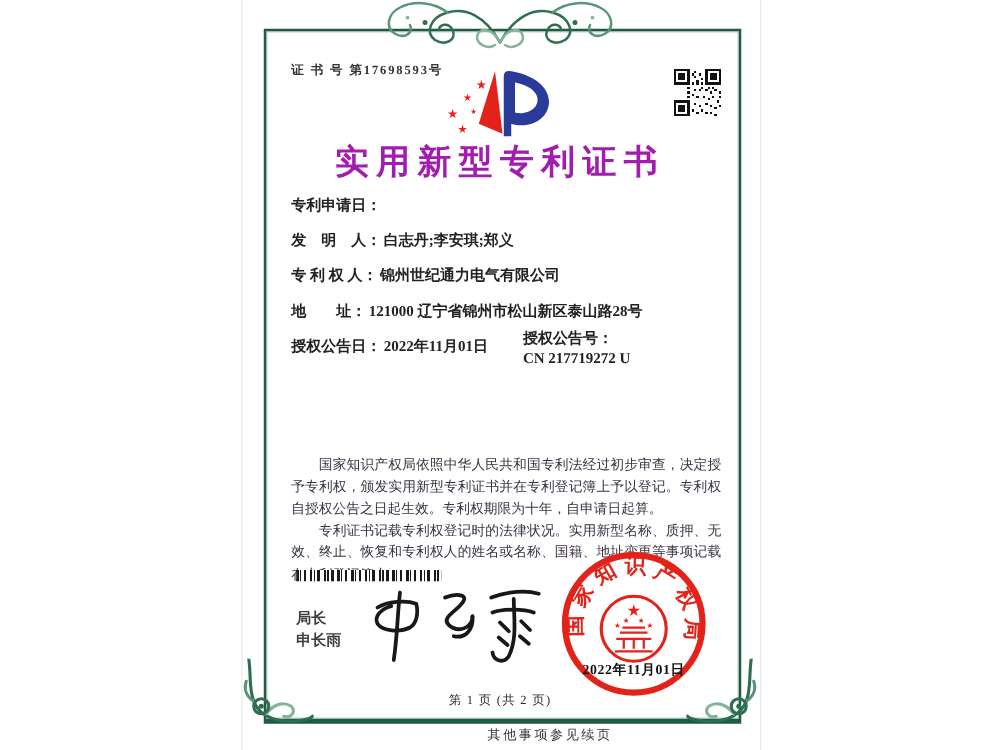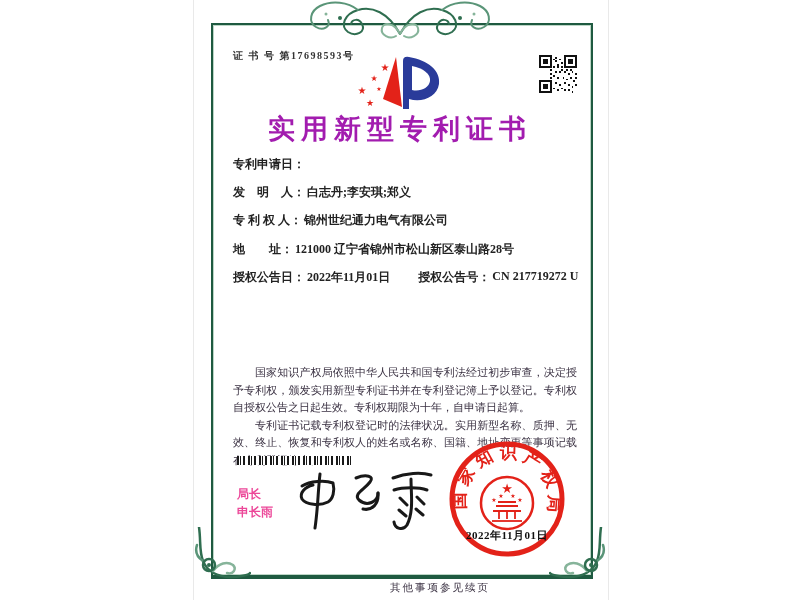--- a/index.html
+++ b/index.html
@@ -12,28 +12,28 @@
          box-shadow:inset 0 0 0 1px #bcd6c6;}
   .cert-no{left:233px;top:49px;font-size:10px;letter-spacing:1.5px;color:#333;font-weight:600;white-space:nowrap;}
   .qr{left:539px;top:55px;width:38px;height:38px;}
   .logo{left:352px;top:55px;width:96px;height:60px;}
   .title{left:211px;top:111px;width:378px;text-align:center;font-size:27px;font-weight:bold;
          letter-spacing:6px;color:#a21caf;white-space:nowrap;}
   .fields{left:233px;top:150px;width:346px;}
   .field-row{height:28.4px;display:flex;align-items:center;font-size:12px;font-weight:700;
              color:#222;white-space:nowrap;}
   .flabel{margin-right:2px;}
-  .grant-right{margin-left:28px;display:flex;}
+  .grant-right{margin-left:28px;display:flex;flex-direction:column;}
   .paras{left:233px;top:364px;width:344px;font-size:11px;line-height:17.6px;color:#3a3142;
          text-align:justify;}
   .paras p{margin:0;text-indent:2em;}
   .barcode{left:237px;top:456px;width:116px;height:9px;
            background:repeating-linear-gradient(90deg,#191919 0 2px,#fff 2px 3px,#191919 3px 4px,#fff 4px 6px,#191919 6px 8px,#fff 8px 11px);}
   .signer{left:237px;top:485px;font-family:"Liberation Sans","DejaVu Sans",sans-serif;
-          font-weight:700;font-size:12px;color:#ec4899;line-height:18px;}
+          font-weight:700;font-size:12px;color:#404040;line-height:18px;}
   .signature{left:290px;top:466px;width:150px;height:68px;}
   .seal{left:447px;top:439px;width:120px;height:120px;}
   .seal-date{left:449px;top:528px;width:116px;text-align:center;font-size:11px;font-weight:700;
              color:#101010;letter-spacing:.5px;z-index:5;white-space:nowrap;}
   .page-info{left:211px;top:553px;width:378px;text-align:center;font-size:10px;color:#2b2b2b;letter-spacing:1px;}
   .note{left:0;top:581px;width:800px;text-align:center;font-size:10.5px;color:#3a3142;letter-spacing:2px;padding-left:40px;}
   .orn-top{left:300px;top:0;width:200px;height:46px;}
   .orn-bl{left:193px;top:527px;width:58px;height:58px;}
   .orn-br{left:549px;top:527px;width:58px;height:58px;transform:scaleX(-1);}
 </style>
@@ -172,20 +172,21 @@
     </g>
     <g stroke="#e32219" stroke-width="1.8" fill="none">
       <path d="M49,67 h22 M46,72 h28 M51,63 h18"></path>
       <path d="M52,72 v8 M60,72 v8 M68,72 v8"></path>
       <path d="M45,82 h30"></path>
     </g>
   </svg>
 
   <div class="abs seal-date">2022年11月01日</div>
 
+  <div class="abs page-info">第 1 页 (共 2 页)</div>
   <div class="abs note">其他事项参见续页</div>
 
   <svg class="abs orn-bl" viewBox="0 0 58 58">
     <g fill="none" stroke="#2f6e50" stroke-width="2.5" stroke-linecap="round">
       <path d="M6,0 C8,14 6,24 10,34 C14,44 24,50 38,50 C46,50 56,48 57,46"></path>
       <path d="M10,34 C4,30 2,24 4,18" stroke="#5a9578"></path>
       <path d="M20,44 C26,36 34,34 40,38 C44,42 40,48 34,46" stroke="#86b49a"></path>
       <circle cx="16" cy="38" r="6"></circle>
       <circle cx="16" cy="38" r="2" fill="#2f6e50" stroke="none"></circle>
     </g>

